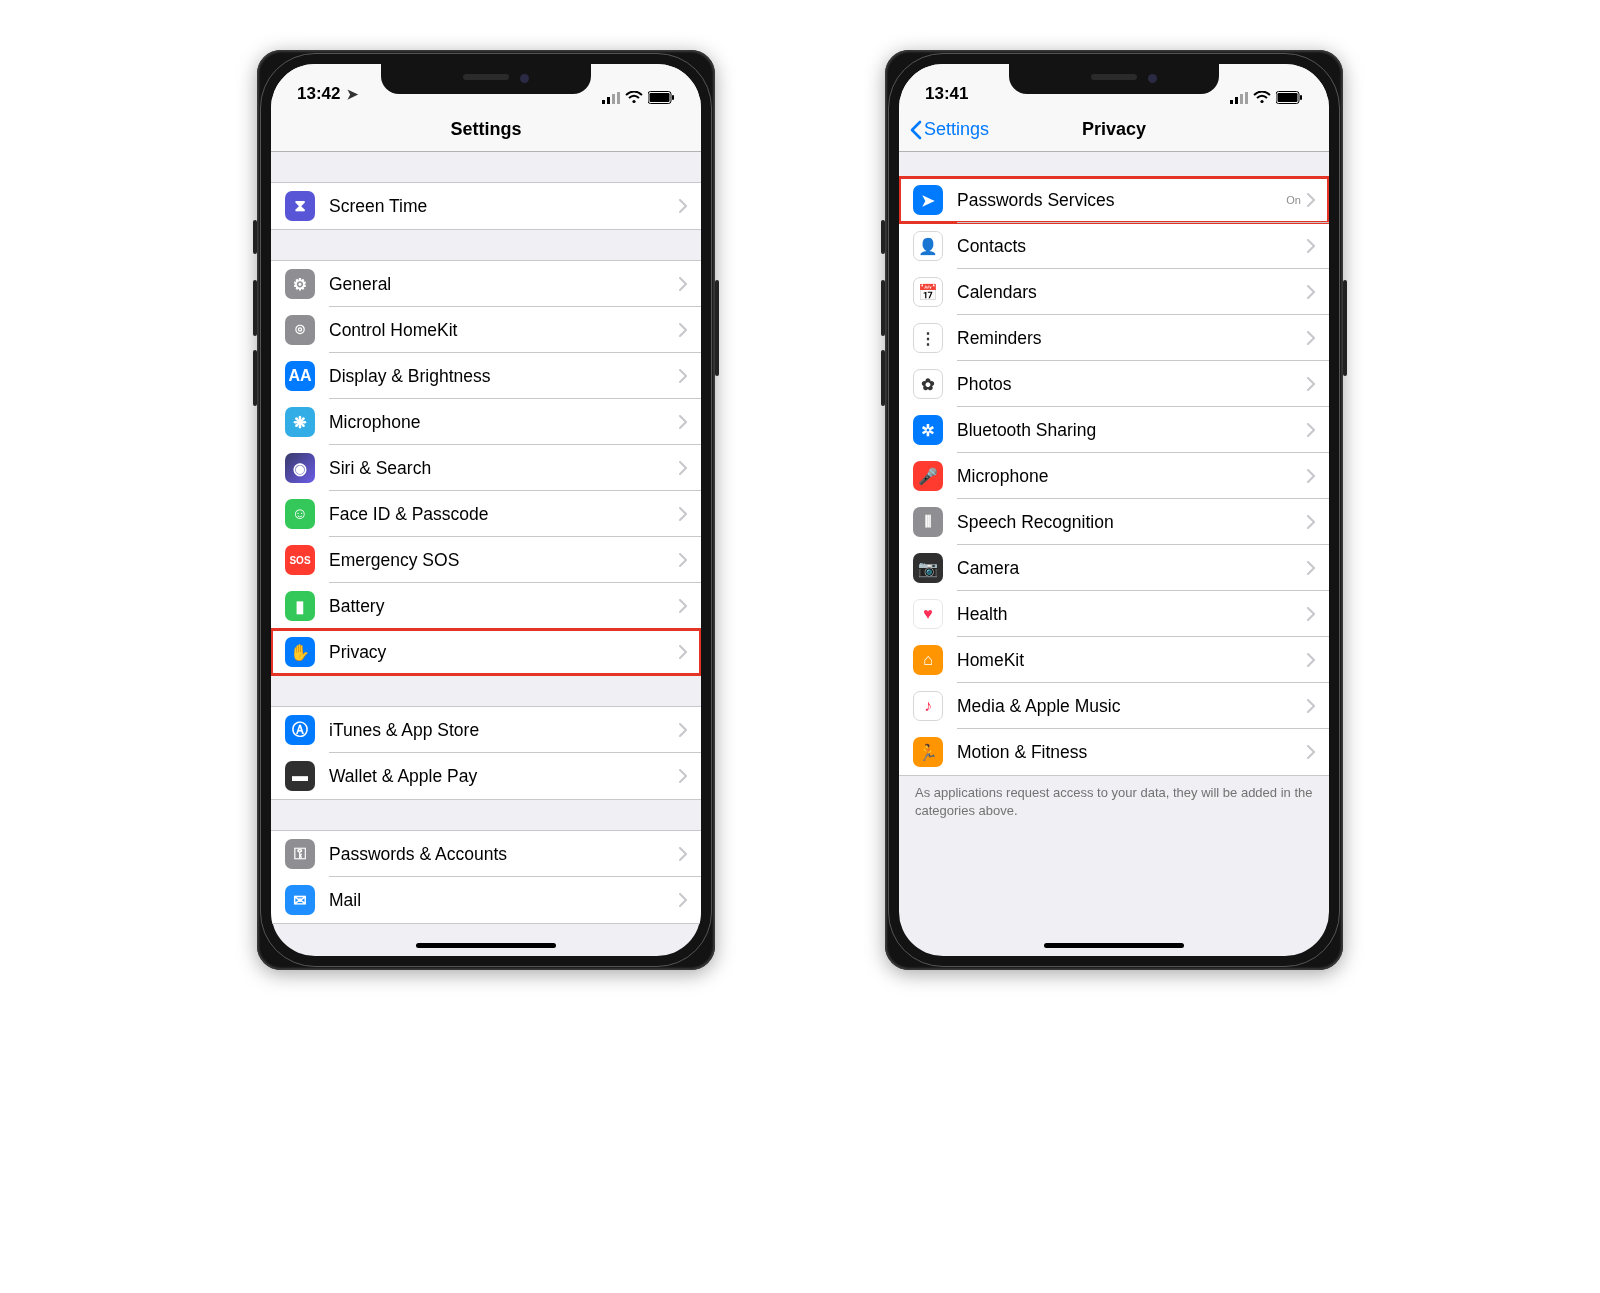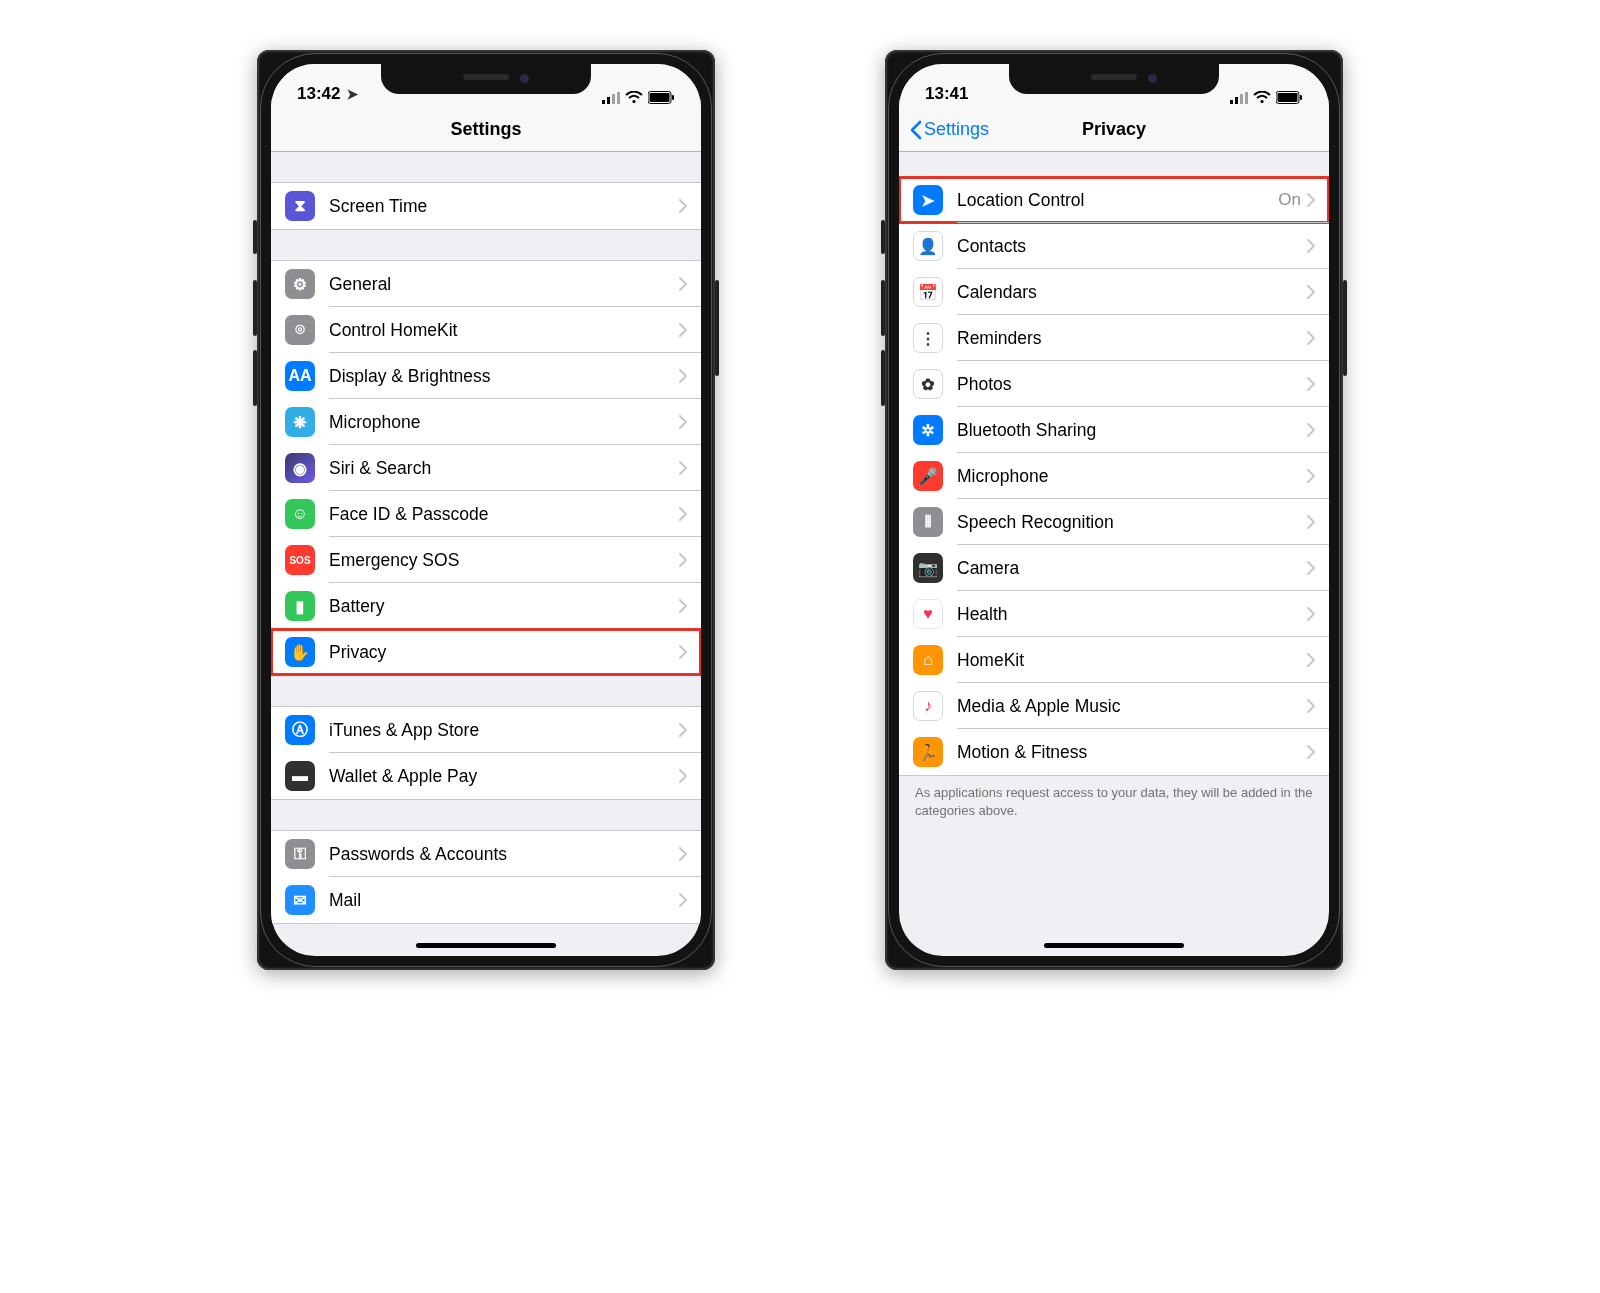--- a/index.html
+++ b/index.html
@@ -1,17 +1,17 @@
 <!DOCTYPE html>
 <html><head>
 <meta charset="utf-8">
 <style>
 * { box-sizing: border-box; margin: 0; padding: 0; }
 body { background: #fff; font-family: -apple-system, "Helvetica Neue", Arial, sans-serif; width: 1600px; height: 1293px; display: flex; align-items: flex-start; justify-content: center; gap: 170px; padding-top: 50px; }
-.phone { width: 458px; height: 920px; background: #131313; border-radius: 12px; padding: 14px; box-shadow: 0 4px 20px rgba(0,0,0,.35), inset 0 0 2px 2px #3a3a3a; position: relative; }
+.phone { width: 458px; height: 920px; background: #131313; border-radius: 24px; padding: 14px; box-shadow: 0 4px 20px rgba(0,0,0,.35), inset 0 0 2px 2px #3a3a3a; position: relative; }
 .phone::before { content:""; position:absolute; inset:3px; border-radius:55px; border:1px solid #555; pointer-events:none; }
 .screen { width: 100%; height: 100%; background: #efeff4; border-radius: 44px; overflow: hidden; position: relative; }
 .notch { position: absolute; top: 0; left: 50%; transform: translateX(-50%); width: 210px; height: 30px; background: #131313; border-bottom-left-radius: 18px; border-bottom-right-radius: 18px; z-index: 50; }
 .notch::after { content:""; position:absolute; right:62px; top:10px; width:9px; height:9px; border-radius:50%; background:#2a2a44; }
 .notch .spk { position:absolute; left:50%; top:10px; transform:translateX(-50%); width:46px; height:6px; background:#2a2a2a; border-radius:3px; }
 .sidebtn { position:absolute; background:#222; border-radius:2px; }
 .sb-right { right:-4px; top:230px; width:4px; height:96px; }
 .sb-left1 { left:-4px; top:170px; width:4px; height:34px; }
 .sb-left2 { left:-4px; top:230px; width:4px; height:56px; }
 .sb-left3 { left:-4px; top:300px; width:4px; height:56px; }
@@ -33,21 +33,21 @@
 .content { height: calc(100% - 88px); overflow:hidden; }
 .group-gap { height:30px; }
 .group-gap.sm { height:24px; }
 .cell-group { background:#fff; border-top:1px solid #c8c7cc; border-bottom:1px solid #c8c7cc; }
 .cell { display:flex; align-items:center; height:46px; padding-left:14px; position:relative; }
 .cell + .cell { }
 .cell:not(:last-child) .cell-body::after { content:""; position:absolute; left:0; right:-14px; bottom:0; height:1px; background:#c8c7cc; }
 .cell-body { flex:1; display:flex; align-items:center; height:100%; padding-right:14px; position:relative; }
 .app-icon { width:30px; height:30px; border-radius:7px; margin-right:14px; display:flex; align-items:center; justify-content:center; flex-shrink:0; color:#fff; font-size:16px; font-weight:600; }
 .cell-label { font-size:17.5px; color:#000; flex:1; }
-.cell-detail { font-size:17px; color:#8e8e93; margin-right:6px; }
+.cell-detail { font-size:11px; color:#8e8e93; margin-right:6px; }
 .chev { color:#c7c7cc; }
 .chev svg { width:8px; height:14px; display:block; }
 .hl { outline:3px solid #e33426; outline-offset:-2px; position:relative; z-index:5; }
 
 .footer-text { font-size:13px; color:#737373; padding:8px 16px 0; line-height:1.35; }
 .home-ind { position:absolute; bottom:8px; left:50%; transform:translateX(-50%); width:140px; height:5px; border-radius:3px; background:#000; z-index:20; }
 
 
 .bg-purple{background:#5856d6}.bg-gray{background:#8e8e93}.bg-blue{background:#007aff}.bg-cyan{background:#32ade6}.bg-indigo{background:linear-gradient(135deg,#3a3a6a,#6c5ce7)}.bg-green{background:#34c759}.bg-red{background:#ff3b30}.bg-greenbat{background:#34c759}.bg-bluep{background:#007aff}.bg-grayk{background:#8e8e93}.bg-mail{background:#1f8fff}.bg-white{background:#fff;border:1px solid #d7d7db;color:#333}.bg-orange{background:#ff9500}.bg-pink{background:#fff;border:1px solid #e7e7ea}.bg-dark{background:#303030}
 </style>
@@ -315,21 +315,21 @@
         <span>Settings</span>
       </div>
       <div class="nav-title">Privacy</div>
     </div>
     <div class="content" id="content-right">
         <div class="group-gap sm"></div>
         <div class="cell-group">
           <div class="cell hl">
             <div class="app-icon bg-blue" style="">➤</div>
             <div class="cell-body">
-              <span class="cell-label">Location Control</span>
+              <span class="cell-label">Passwords Services</span>
               <span class="cell-detail">On</span>
               <span class="chev">
                 <svg viewBox="0 0 8 14">
                   <use href="#chev-right"></use>
                 </svg>
               </span>
             </div>
           </div>
           <div class="cell">
             <div class="app-icon bg-white" style="">👤</div>

